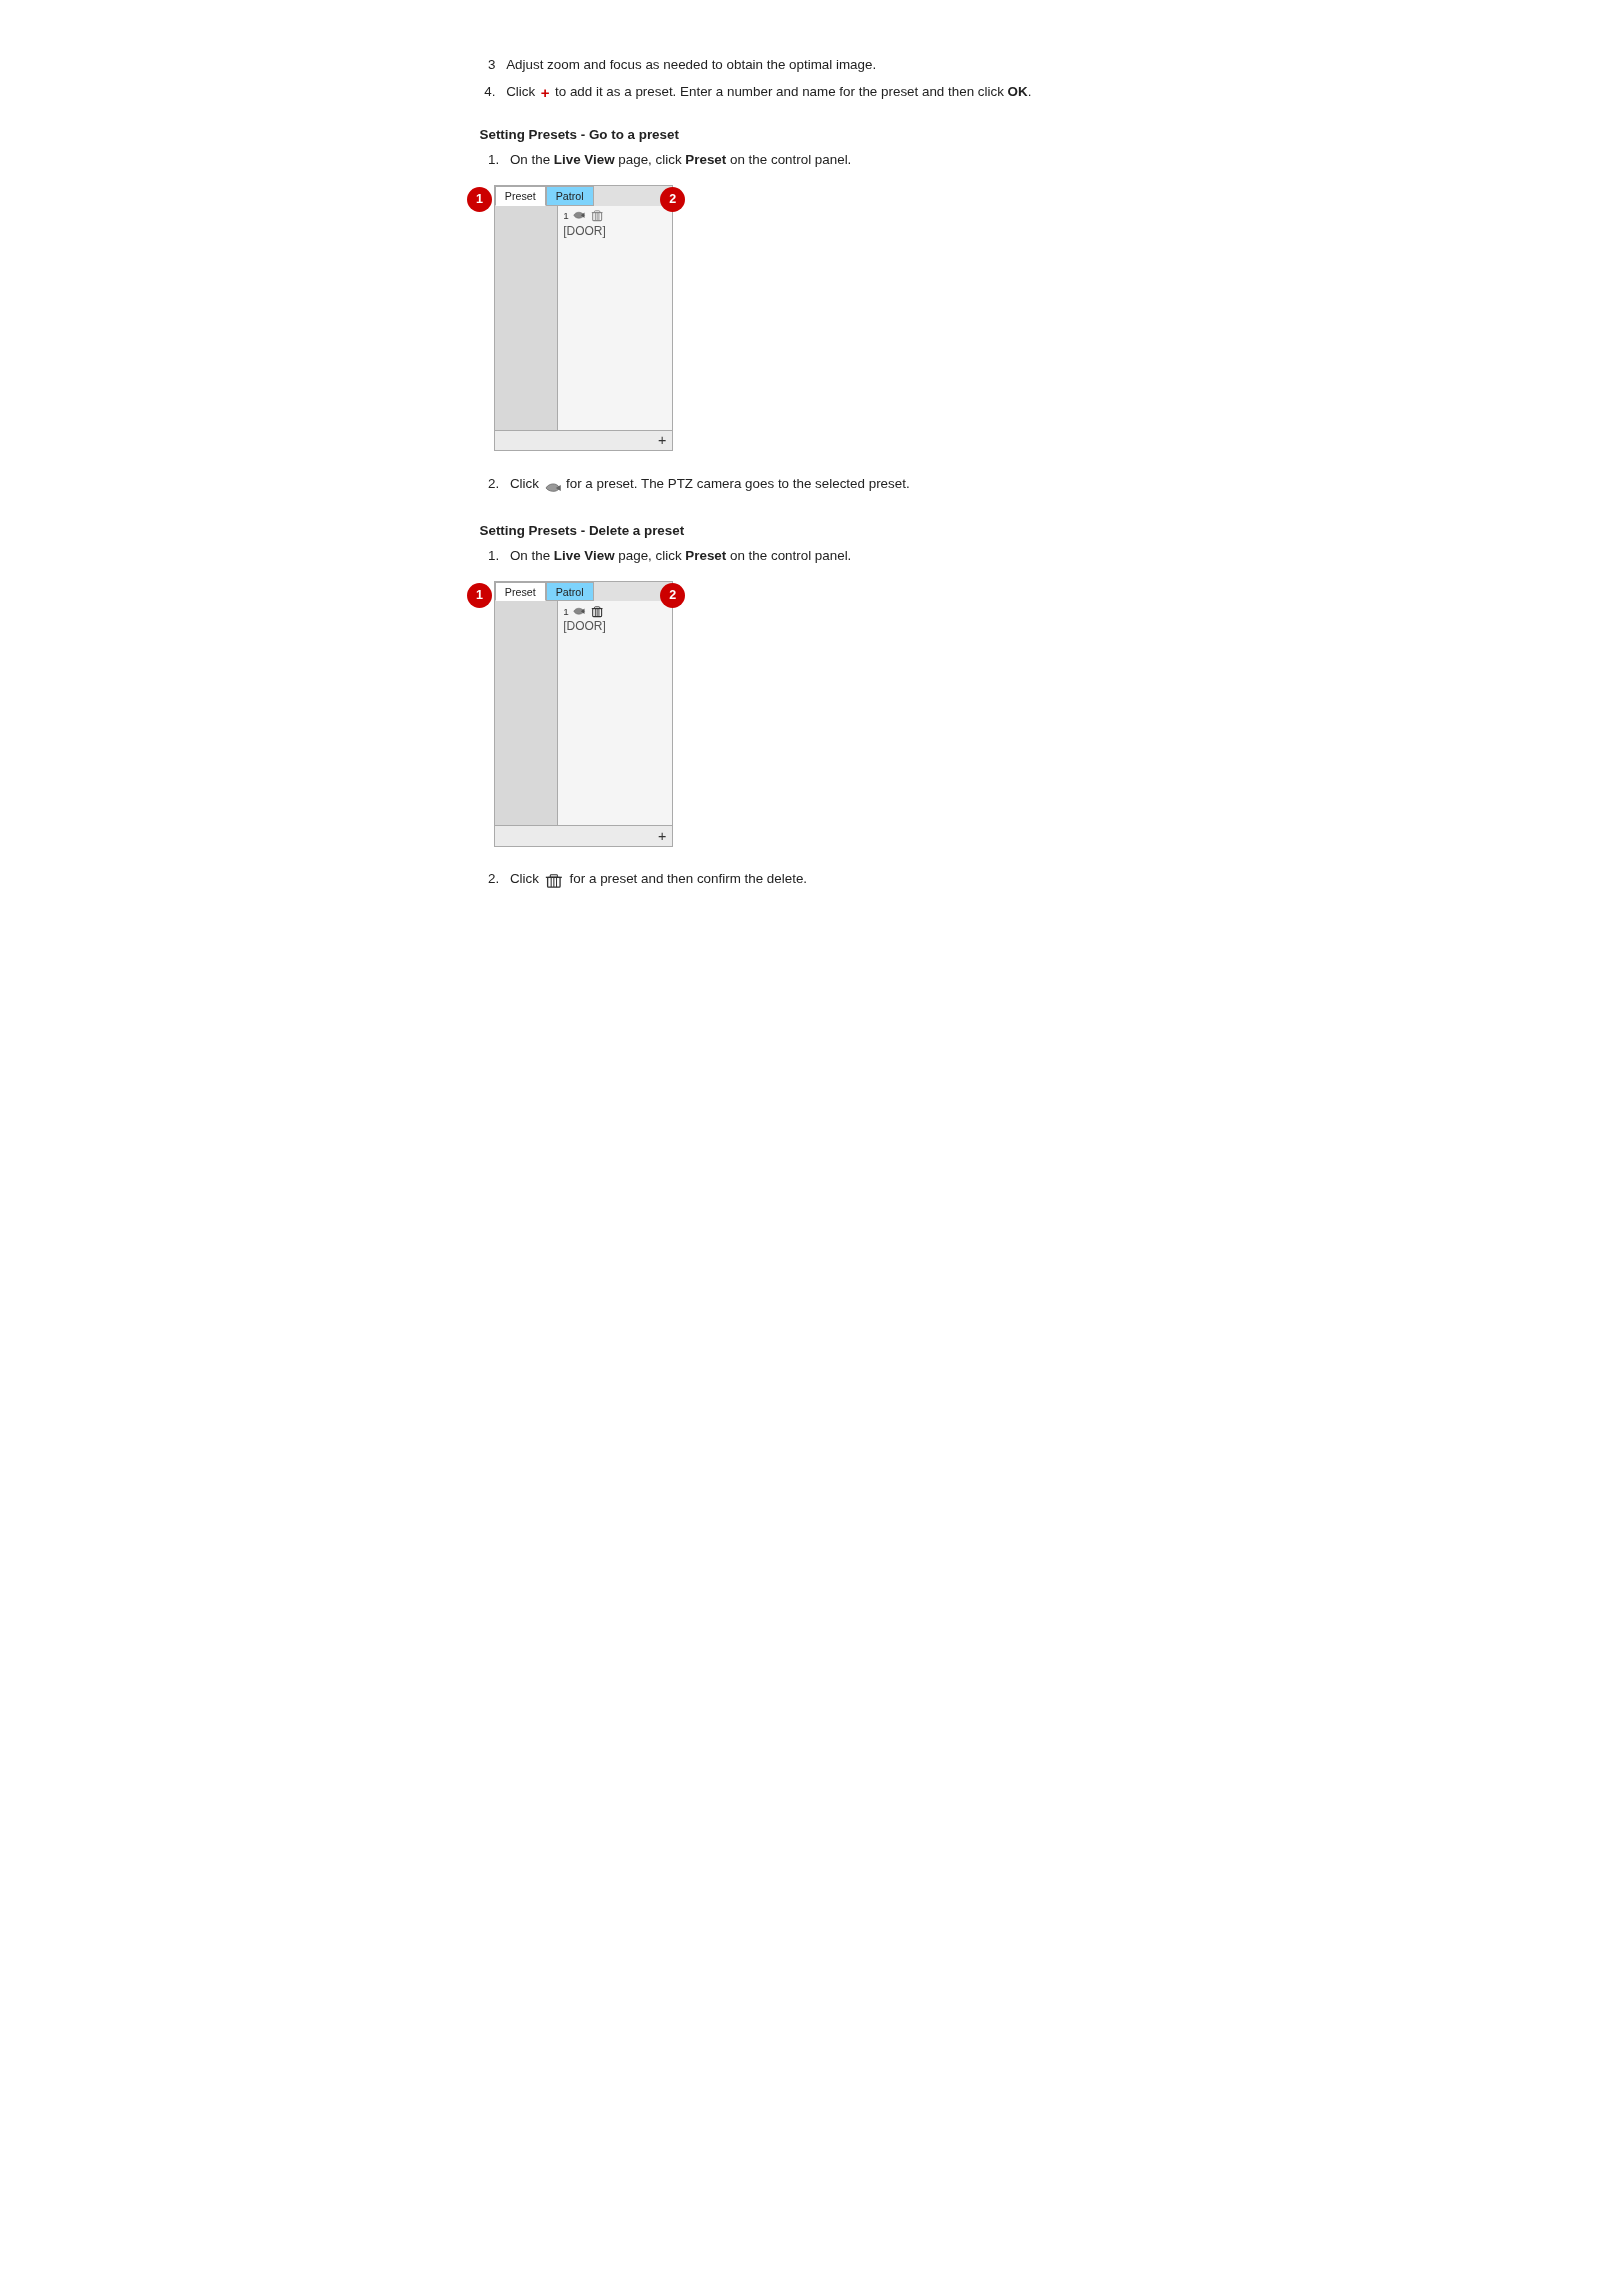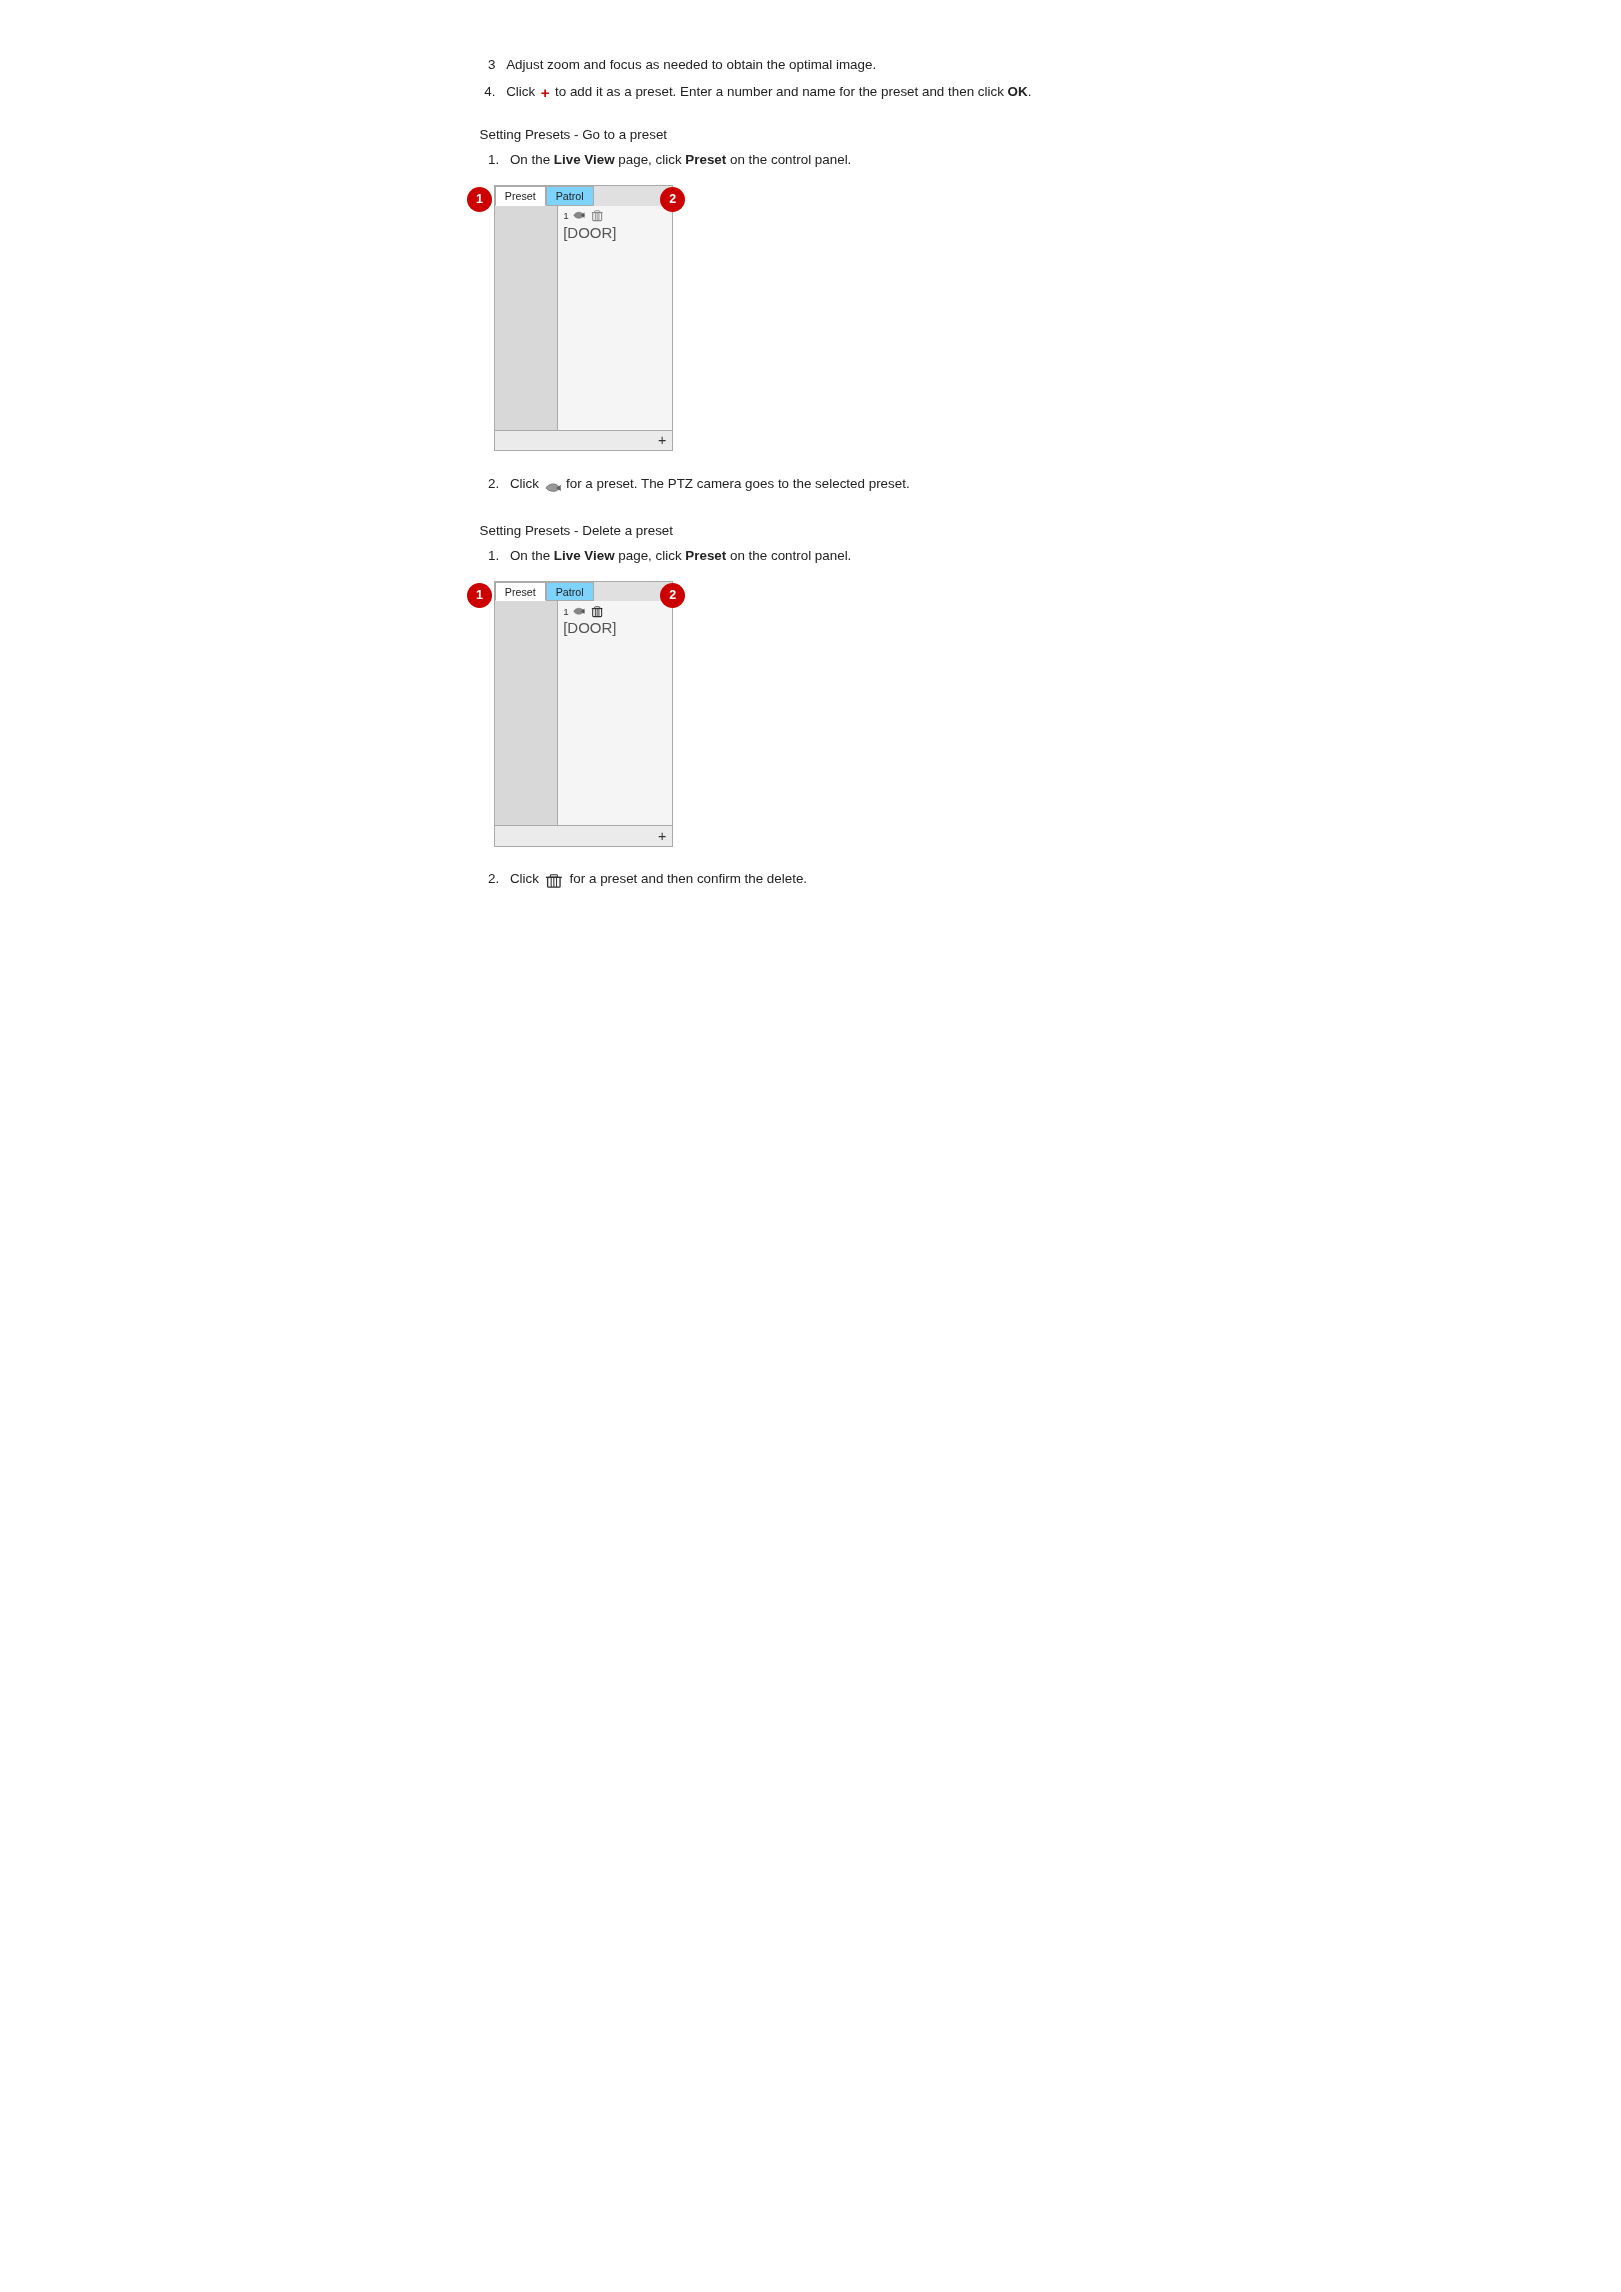--- a/index.html
+++ b/index.html
@@ -22,21 +22,21 @@
       gap: 10.7px;
       margin-bottom: 5.4px;
       line-height: 1.6;
     }
     .numbered-list li .num {
       min-width: 16px;
       text-align: right;
     }
 
     .section-heading {
-      font-weight: normal;
+      font-weight: bold;
       margin-bottom: 7.2px;
       margin-top: 25px;
     }
 
     
     .icon-plus {
       display: inline-block;
       color: #c00;
       font-weight: bold;
       font-size: 15px;
@@ -120,21 +120,21 @@
       align-items: center;
       gap: 3.6px;
       font-size: 9.9px;
       margin-bottom: 1.8px;
     }
     .preset-entry .entry-num {
       font-size: 9.9px;
       color: #333;
     }
     .preset-name {
-      font-size: 15px;
+      font-size: 12px;
       color: #555;
       margin-top: 1.8px;
     }
     .panel-footer {
       border-top: 0.9px solid #aaa;
       padding: 1.8px 5.4px;
       text-align: right;
       background: #ebebeb;
       font-size: 14.3px;
       color: #333;

